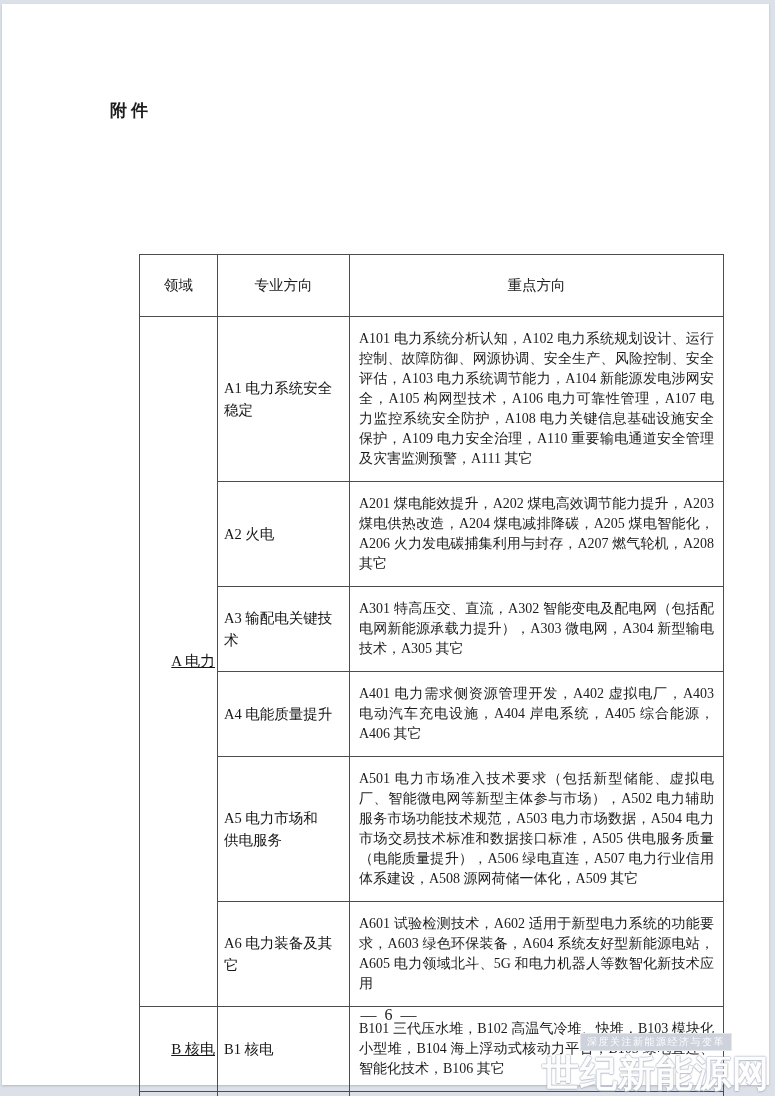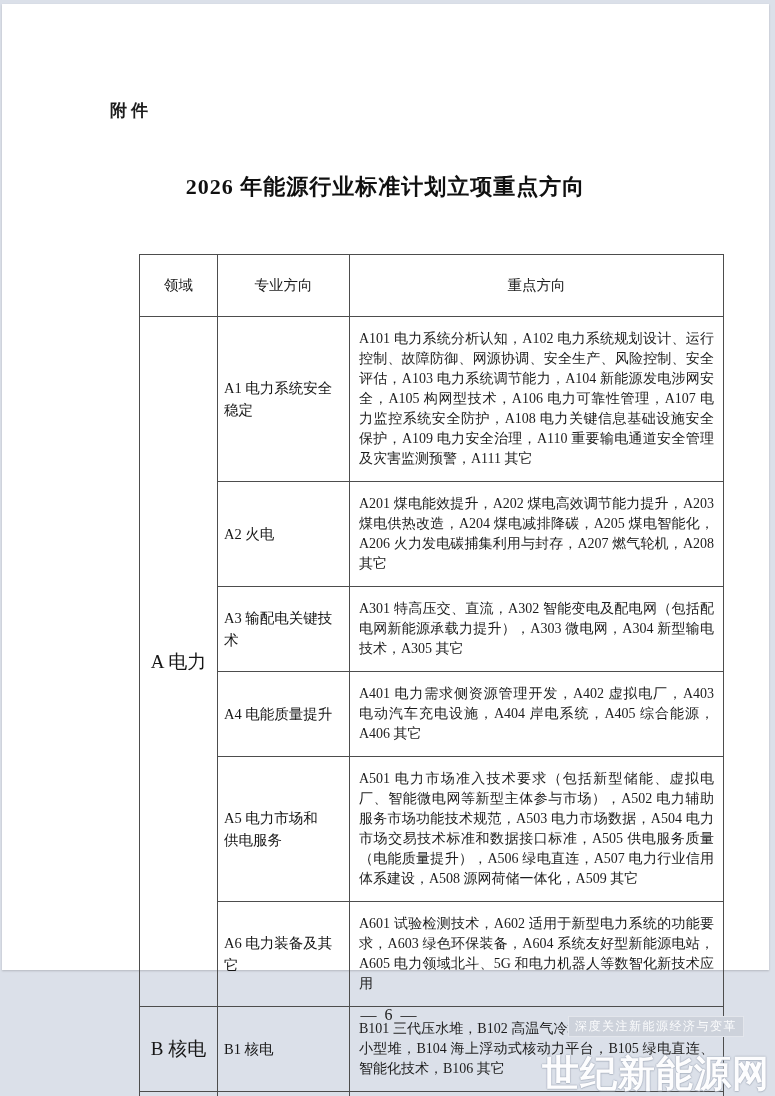--- a/index.html
+++ b/index.html
@@ -2,21 +2,21 @@
 <html><head>
 <meta charset="utf-8">
 <style>
   html,body { margin:0; padding:0; }
   body {
     width:775px; height:1096px; position:relative; overflow:hidden;
     background:#dbe0e9;
     font-family:"Liberation Serif","DejaVu Serif",serif;
   }
   .page {
-    position:absolute; left:2px; top:4px; width:767px; height:966px;
+    position:absolute; left:2px; top:4px; width:767px; height:1081px;
     background:#ffffff;
     box-shadow:0 1px 2px rgba(0,0,0,.18);
   }
   .attachment {
     position:absolute; left:108px; top:95px;
     font-family:"Liberation Sans","DejaVu Sans",sans-serif;
     font-size:17px; font-weight:600; color:#1c1c1c; letter-spacing:4px;
   }
   .doc-title {
     position:absolute; left:0; top:168px; width:100%;
@@ -30,22 +30,23 @@
   table.main th, table.main td { border:1px solid #4d4d4d; }
   col.c-field  { width:78px; }
   col.c-dir    { width:132px; }
   col.c-detail { width:374px; }
   tr.hdr { height:62px; }
   th.hcell {
     font-family:"Liberation Sans","DejaVu Sans",sans-serif;
     font-weight:normal; font-size:14.5px; text-align:center; color:#191919;
   }
   td.field-cell {
-    text-align:center; vertical-align:middle; font-size:19px; color:#161616;
+    text-align:right; vertical-align:middle; font-size:15px; color:#161616;
     padding:2px;
+    text-decoration:underline;
   }
   td.dir-cell {
     vertical-align:middle; font-size:14.5px; color:#161616;
     padding:2px 6px; white-space:pre-line; line-height:22px;
   }
   td.detail-cell {
     vertical-align:middle; font-size:14px; line-height:20px; color:#1c1c1c;
     padding:12px 9px; text-align:justify; text-align-last:left;
   }
   tr.r-a1 { height:141px; }
@@ -59,44 +60,43 @@
   .page-number {
     position:absolute; left:0; top:1002px; width:775px;
     text-align:center; font-size:16px; color:#222; letter-spacing:2px;
   }
   .watermark {
     position:absolute; right:2px; bottom:2px; width:234px;
     text-align:center; pointer-events:none;
     font-family:"Liberation Sans","DejaVu Sans",sans-serif;
   }
   .wm-tagline {
-    display:inline-block; font-size:12px; letter-spacing:1.5px;
+    display:inline-block; font-size:10px; letter-spacing:1.5px;
     color:#fbfcfd; background:#cdd2db; border:1px solid #e3e6ec;
-    padding:1px 6px; margin-bottom:17px;
+    padding:1px 6px; margin-bottom:3px;
   }
   .wm-name {
     font-size:37px; font-weight:bold; line-height:40px; color:#fdfdfe;
     text-shadow:0 1px 1px rgba(168,176,190,.75), 0 -1px 1px rgba(168,176,190,.45),
                 1px 0 1px rgba(168,176,190,.45), -1px 0 1px rgba(168,176,190,.45);
     white-space:nowrap; letter-spacing:1px;
   }
   .wm-sub {
     font-family:"Liberation Serif","DejaVu Serif",serif;
     font-size:13px; color:#f7f8fa; letter-spacing:.5px;
     text-shadow:0 0 1px rgba(168,176,190,.85);
   }
 </style>
 </head>
 <body>
 
 <div class="page">
 
   <div class="attachment">附件</div>
 
-  <div class="doc-title">2026 年能源行业标准计划立项重点方向</div>
 
   <table class="main">
     <colgroup>
       <col class="c-field">
         <col class="c-dir">
         <col class="c-detail">
     </colgroup>
     <tbody>
         <tr class="hdr">
       <th class="hcell">领域</th>

